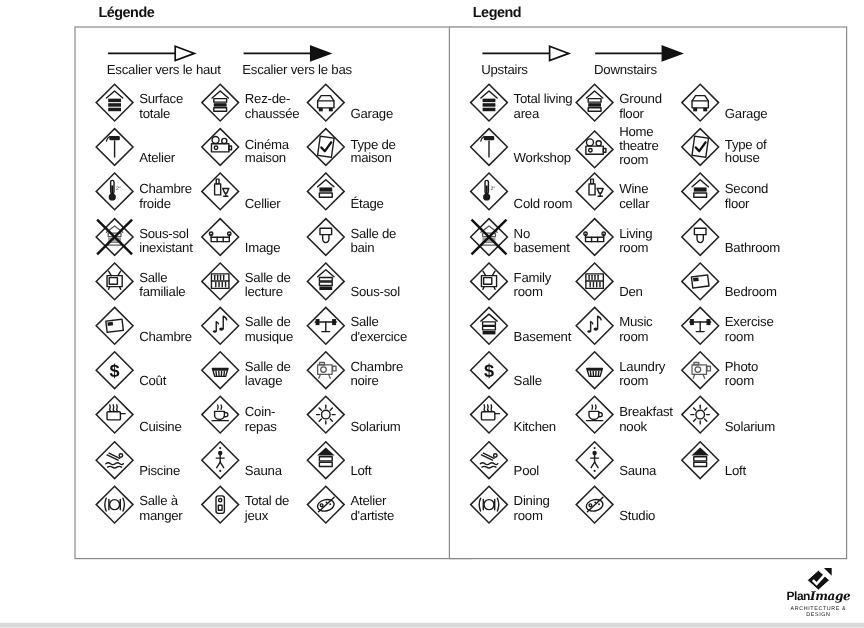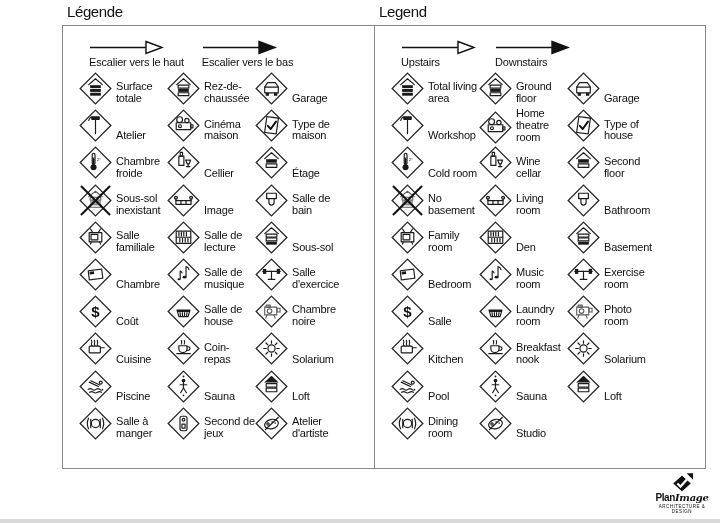--- a/index.html
+++ b/index.html
@@ -1,21 +1,21 @@
 <!DOCTYPE html>
 <html><head>
 <meta charset="utf-8">
 <style>
   *{margin:0;padding:0;box-sizing:border-box}
   html,body{width:720px;height:523px}
   body{background:#fff;font-family:"Liberation Sans","DejaVu Sans",sans-serif;position:relative;overflow:hidden;color:#111}
   .panel{position:absolute;top:3px;width:302px}
   .panel-fr{left:62px}
   .panel-en{left:374px}
-  .panel-title{font-size:15px;font-weight:normal;letter-spacing:-0.4px;margin-left:5px}
+  .panel-title{font-size:12px;font-weight:bold;letter-spacing:-0.4px;margin-left:20px}
   .panel-box{margin-top:5px;width:332px;height:444px;border:1px solid #8a8a8a;padding:10px 2px 2px 16px;background:#fff}
   .arrows{display:flex;gap:18px;margin:4px 0 2px 10px}
   .arrow-group{display:flex;flex-direction:column;gap:1px}
   .arrow-label{font-size:11px;letter-spacing:-0.2px;white-space:nowrap}
   .legend-grid{display:grid;grid-template-columns:88px 88px 88px;grid-auto-rows:37.2px;align-items:center}
   .legend-item{display:flex;align-items:flex-end;gap:4px}
   .legend-item .icon{flex:0 0 33px;height:33px}
   .legend-item .label{font-size:11px;line-height:1.08;letter-spacing:-0.2px;width:54px}
   .logo{position:absolute;right:5px;bottom:9px;width:66px;text-align:center}
   .logo-mark{display:block;margin:0 auto -2px auto}
@@ -251,21 +251,21 @@
         <div class="legend-item">
           <span class="icon"><svg viewBox="0 0 34 34" width="33" height="33">
               <polygon points="17,1.2 32.8,17 17,32.8 1.2,17" fill="#fff" stroke="#222" stroke-width="1.3"></polygon>
               <path class="s" d="M10.3,15.5 h13.4 l-2,6.8 h-9.4 z"></path>
               <path class="f" d="M10.3,15.5 h13.4 l-0.55,1.9 h-12.3 z"></path>
               <line x1="13.4" y1="18" x2="13.8" y2="21.6" class="s"></line>
               <line x1="15.8" y1="18" x2="16" y2="21.6" class="s"></line>
               <line x1="18.2" y1="18" x2="18" y2="21.6" class="s"></line>
               <line x1="20.6" y1="18" x2="20.2" y2="21.6" class="s"></line>
             </svg></span>
-          <span class="label">Salle de house</span>
+          <span class="label">Salle de lavage</span>
         </div>
         <div class="legend-item">
           <span class="icon"><svg viewBox="0 0 34 34" width="33" height="33">
               <polygon points="17,1.2 32.8,17 17,32.8 1.2,17" fill="#fff" stroke="#222" stroke-width="1.3"></polygon>
               <rect x="10" y="12.5" width="12.4" height="8" class="g"></rect>
               <circle cx="15" cy="16.5" r="2.4" class="g"></circle>
               <rect x="22.8" y="13.6" width="3" height="4" class="g"></rect>
               <rect x="11.6" y="10.4" width="4.2" height="2.1" class="g"></rect>
               <line x1="12.4" y1="20.5" x2="11" y2="24" class="g"></line>
               <line x1="19.4" y1="20.5" x2="20.8" y2="24" class="g"></line>
@@ -355,21 +355,21 @@
             </svg></span>
           <span class="label">Salle à manger</span>
         </div>
         <div class="legend-item">
           <span class="icon"><svg viewBox="0 0 34 34" width="33" height="33">
               <polygon points="17,1.2 32.8,17 17,32.8 1.2,17" fill="#fff" stroke="#222" stroke-width="1.3"></polygon>
               <rect x="13.4" y="9.5" width="7.2" height="15" rx="2" class="s"></rect>
               <circle cx="17" cy="13.2" r="1.4" class="s"></circle>
               <rect x="15.4" y="17.6" width="3.2" height="4.2" class="s"></rect>
             </svg></span>
-          <span class="label">Second de jeux</span>
+          <span class="label">Total de jeux</span>
         </div>
         <div class="legend-item">
           <span class="icon"><svg viewBox="0 0 34 34" width="33" height="33">
               <polygon points="17,1.2 32.8,17 17,32.8 1.2,17" fill="#fff" stroke="#222" stroke-width="1.3"></polygon>
               <ellipse cx="17" cy="17.6" rx="7.2" ry="4.8" class="s" transform="rotate(-14 17 17.6)"></ellipse>
               <circle cx="13.4" cy="17.6" r="1.2" class="s"></circle>
               <circle cx="17.6" cy="15.2" r="0.8" class="f"></circle>
               <circle cx="20.8" cy="16.6" r="0.8" class="f"></circle>
               <line x1="10.8" y1="23.2" x2="24.2" y2="10.6" class="s"></line>
             </svg></span>
@@ -543,36 +543,36 @@
               <line x1="13.2" y1="18" x2="13.2" y2="21.6" class="s"></line>
               <line x1="16" y1="18" x2="16" y2="21.6" class="s"></line>
               <line x1="18.8" y1="18" x2="18.8" y2="21.6" class="s"></line>
               <line x1="21.6" y1="18" x2="21.6" y2="21.6" class="s"></line>
             </svg></span>
           <span class="label">Den</span>
         </div>
         <div class="legend-item">
           <span class="icon"><svg viewBox="0 0 34 34" width="33" height="33">
               <polygon points="17,1.2 32.8,17 17,32.8 1.2,17" fill="#fff" stroke="#222" stroke-width="1.3"></polygon>
+              <g transform="rotate(-7 17 17)">
+                <rect x="10" y="12.2" width="14" height="9.6" class="s"></rect>
+                <rect x="11.2" y="13.4" width="4.6" height="3" class="f"></rect>
+              </g>
+            </svg></span>
+          <span class="label">Bedroom</span>
+        </div>
+        <div class="legend-item">
+          <span class="icon"><svg viewBox="0 0 34 34" width="33" height="33">
+              <polygon points="17,1.2 32.8,17 17,32.8 1.2,17" fill="#fff" stroke="#222" stroke-width="1.3"></polygon>
               <polyline points="10,13 17,7 24,13" class="s"></polyline>
               <rect x="11.5" y="13.6" width="11" height="3" class="s"></rect>
               <rect x="11.5" y="17.5" width="11" height="3" class="s"></rect>
               <rect x="11.5" y="21.4" width="11" height="3" class="f"></rect>
             </svg></span>
           <span class="label">Basement</span>
-        </div>
-        <div class="legend-item">
-          <span class="icon"><svg viewBox="0 0 34 34" width="33" height="33">
-              <polygon points="17,1.2 32.8,17 17,32.8 1.2,17" fill="#fff" stroke="#222" stroke-width="1.3"></polygon>
-              <g transform="rotate(-7 17 17)">
-                <rect x="10" y="12.2" width="14" height="9.6" class="s"></rect>
-                <rect x="11.2" y="13.4" width="4.6" height="3" class="f"></rect>
-              </g>
-            </svg></span>
-          <span class="label">Bedroom</span>
         </div>
         <div class="legend-item">
           <span class="icon"><svg viewBox="0 0 34 34" width="33" height="33">
               <polygon points="17,1.2 32.8,17 17,32.8 1.2,17" fill="#fff" stroke="#222" stroke-width="1.3"></polygon>
               <path class="s" d="M19.6,19.5 V8.8 q2.6,0.9 3,3.1"></path>
               <ellipse cx="18" cy="19.8" rx="1.9" ry="1.4" class="f"></ellipse>
               <path class="s" d="M13.6,21.6 V13.4 q1.6,0.6 1.9,2"></path>
               <ellipse cx="12.3" cy="21.9" rx="1.5" ry="1.1" class="f"></ellipse>
             </svg></span>
           <span class="label">Music room</span>

